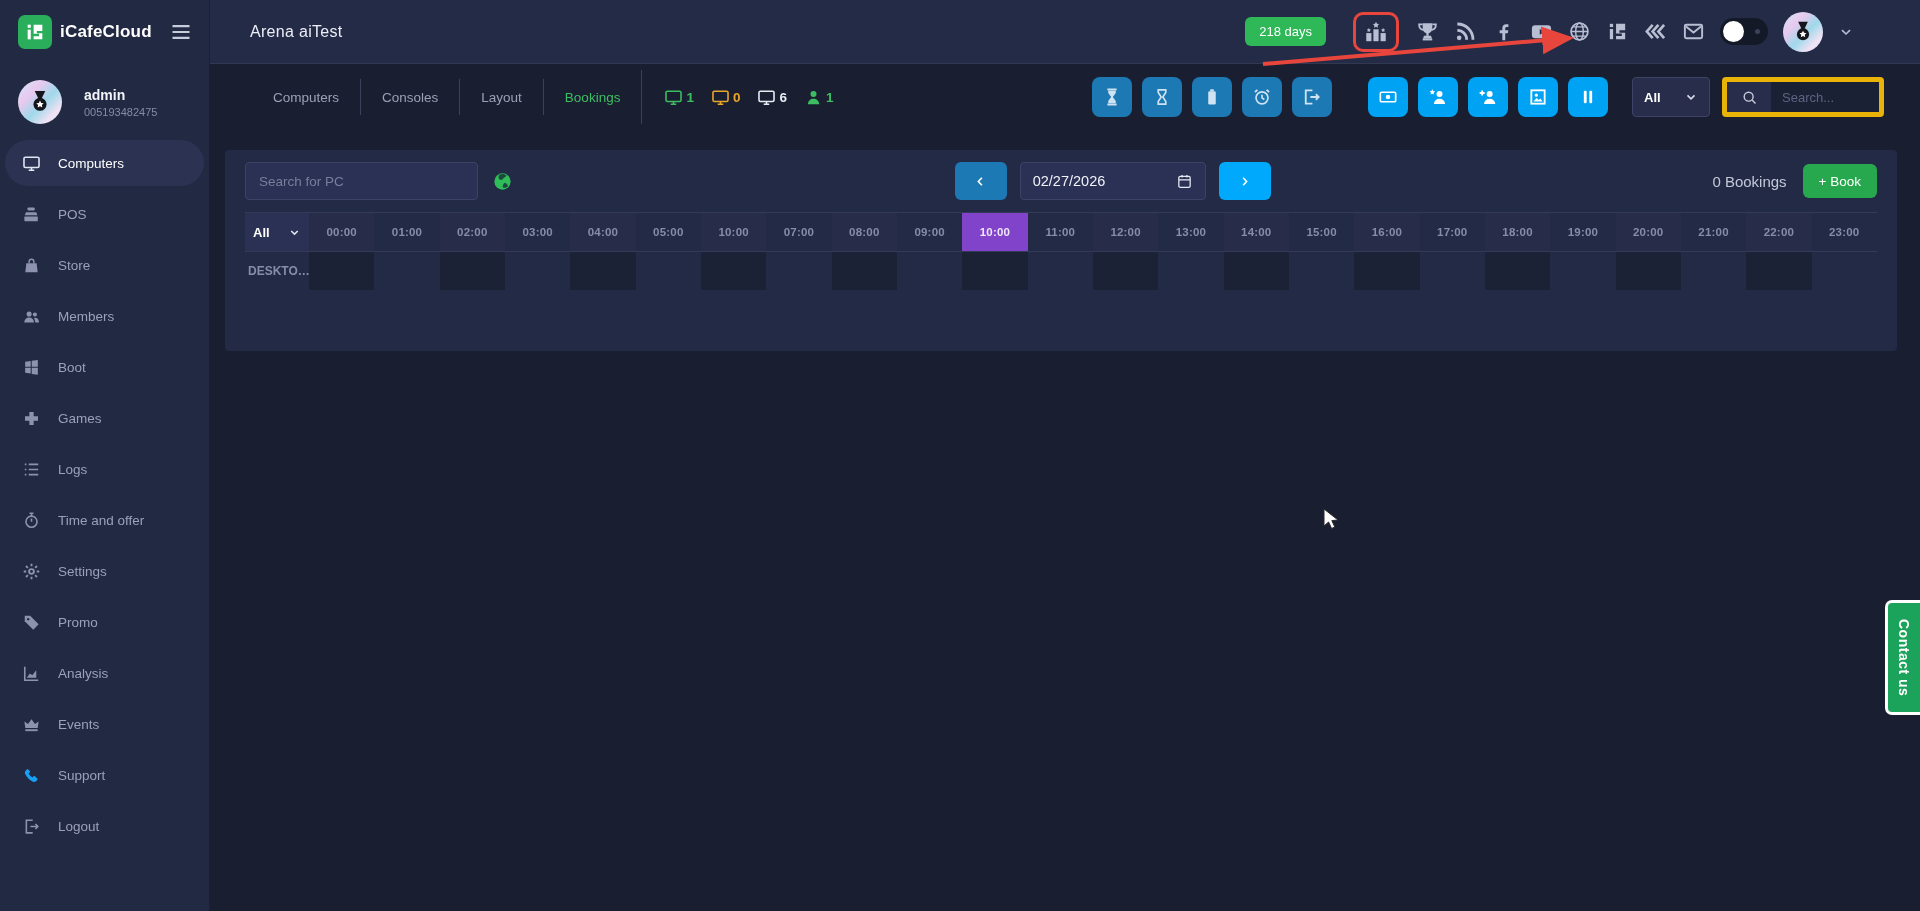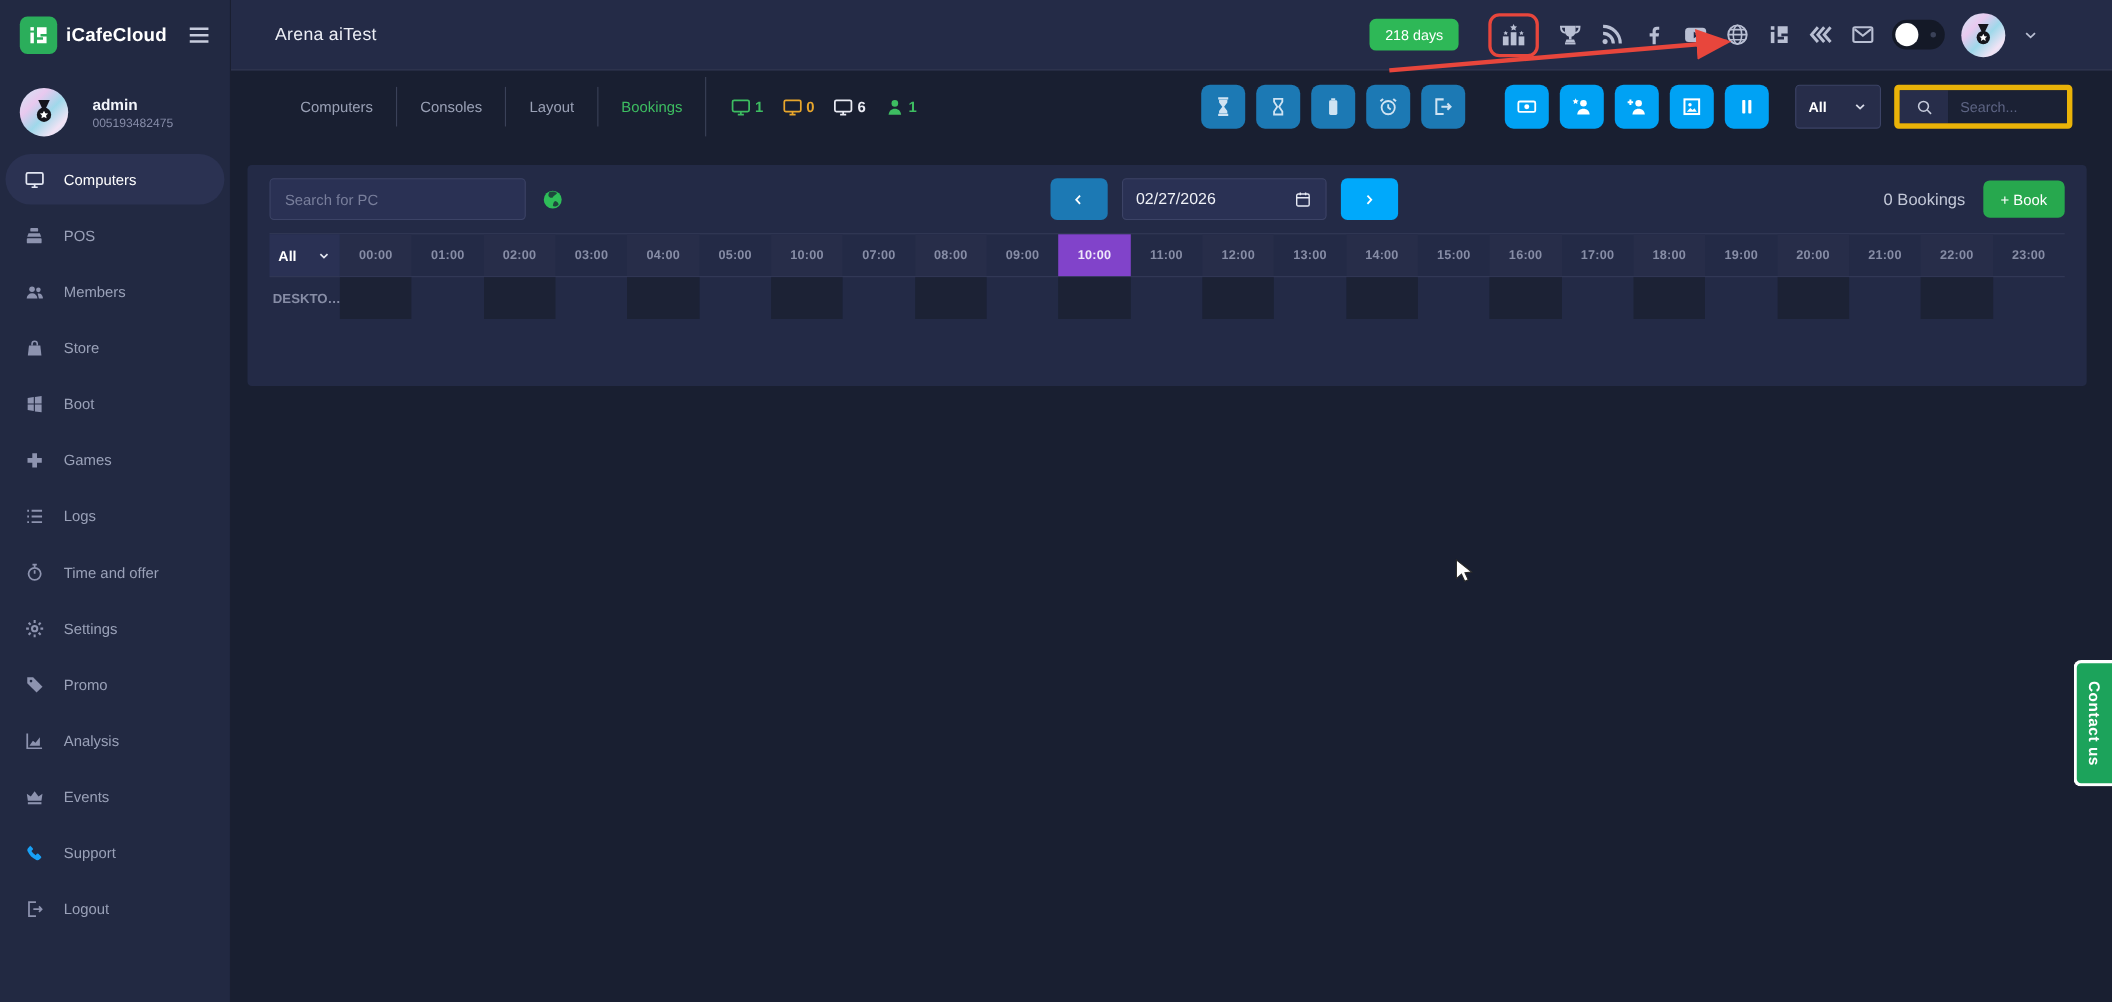--- a/index.html
+++ b/index.html
@@ -146,36 +146,36 @@
               <rect x="7" y="3" width="9" height="4" rx="1" fill="currentColor"></rect>
               <path d="M5 9h13l1.5 4H3.5z" fill="currentColor"></path>
               <rect x="3" y="14.5" width="17" height="6" rx="1" fill="currentColor"></rect>
             </svg>
           </span>
      <span>POS</span>
    </div>
         <div class="menu-item ">
      <span class="icon">
             <svg width="19" height="19" viewBox="0 0 24 24">
+              <path d="M5.5 9h13l1.3 11.5H4.2z" fill="currentColor"></path>
+              <path d="M9 9V7a3 3 0 016 0v2" fill="none" stroke="currentColor" stroke-width="1.8"></path>
+            </svg>
+          </span>
+     <span>Store</span>
+   </div>
+        <div class="menu-item ">
+     <span class="icon">
+            <svg width="19" height="19" viewBox="0 0 24 24">
               <circle cx="9" cy="8.8" r="3.2" fill="currentColor"></circle>
               <circle cx="16.3" cy="9.5" r="2.6" fill="currentColor"></circle>
               <path d="M2.8 19.5c.4-4 2.8-6.2 6.2-6.2s5.8 2.2 6.2 6.2z" fill="currentColor"></path>
               <path d="M15.4 13.8c2.8-.9 5.4.6 5.9 4.2l.1 1.5h-4.5z" fill="currentColor"></path>
             </svg>
           </span>
      <span>Members</span>
-   </div>
-        <div class="menu-item ">
-     <span class="icon">
-            <svg width="19" height="19" viewBox="0 0 24 24">
-              <path d="M5.5 9h13l1.3 11.5H4.2z" fill="currentColor"></path>
-              <path d="M9 9V7a3 3 0 016 0v2" fill="none" stroke="currentColor" stroke-width="1.8"></path>
-            </svg>
-          </span>
-     <span>Store</span>
    </div>
         <div class="menu-item ">
      <span class="icon">
             <svg width="19" height="19" viewBox="0 0 24 24">
               <path d="M4 4.8l7-1v7.4H4zM12.3 3.6L20 2.5v8.7h-7.7zM4 12.4h7v7.3l-7-1zM12.3 12.4H20v8.9l-7.7-1.1z" fill="currentColor"></path>
             </svg>
           </span>
      <span>Boot</span>
    </div>
         <div class="menu-item ">

